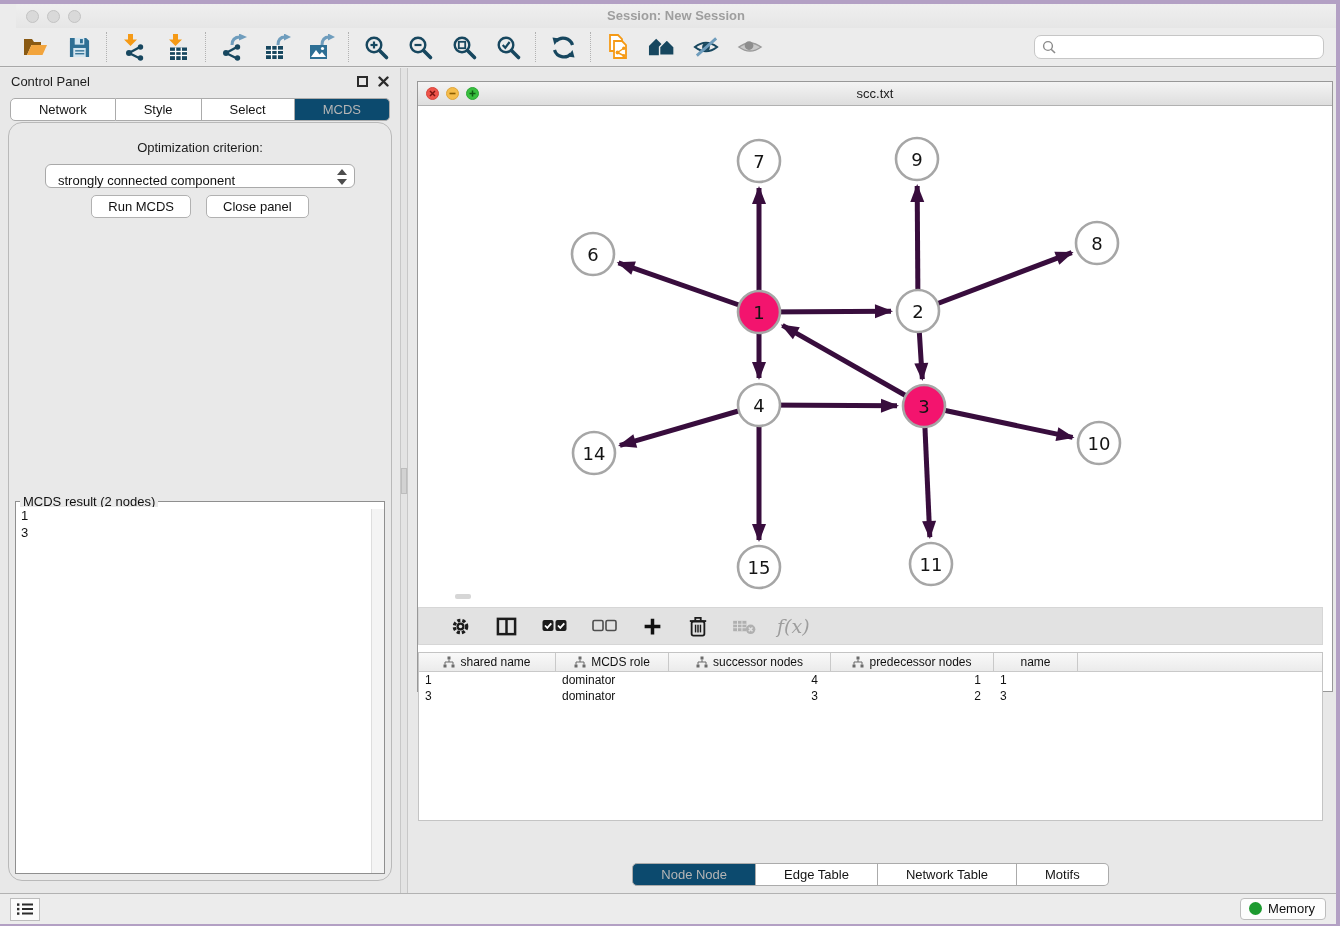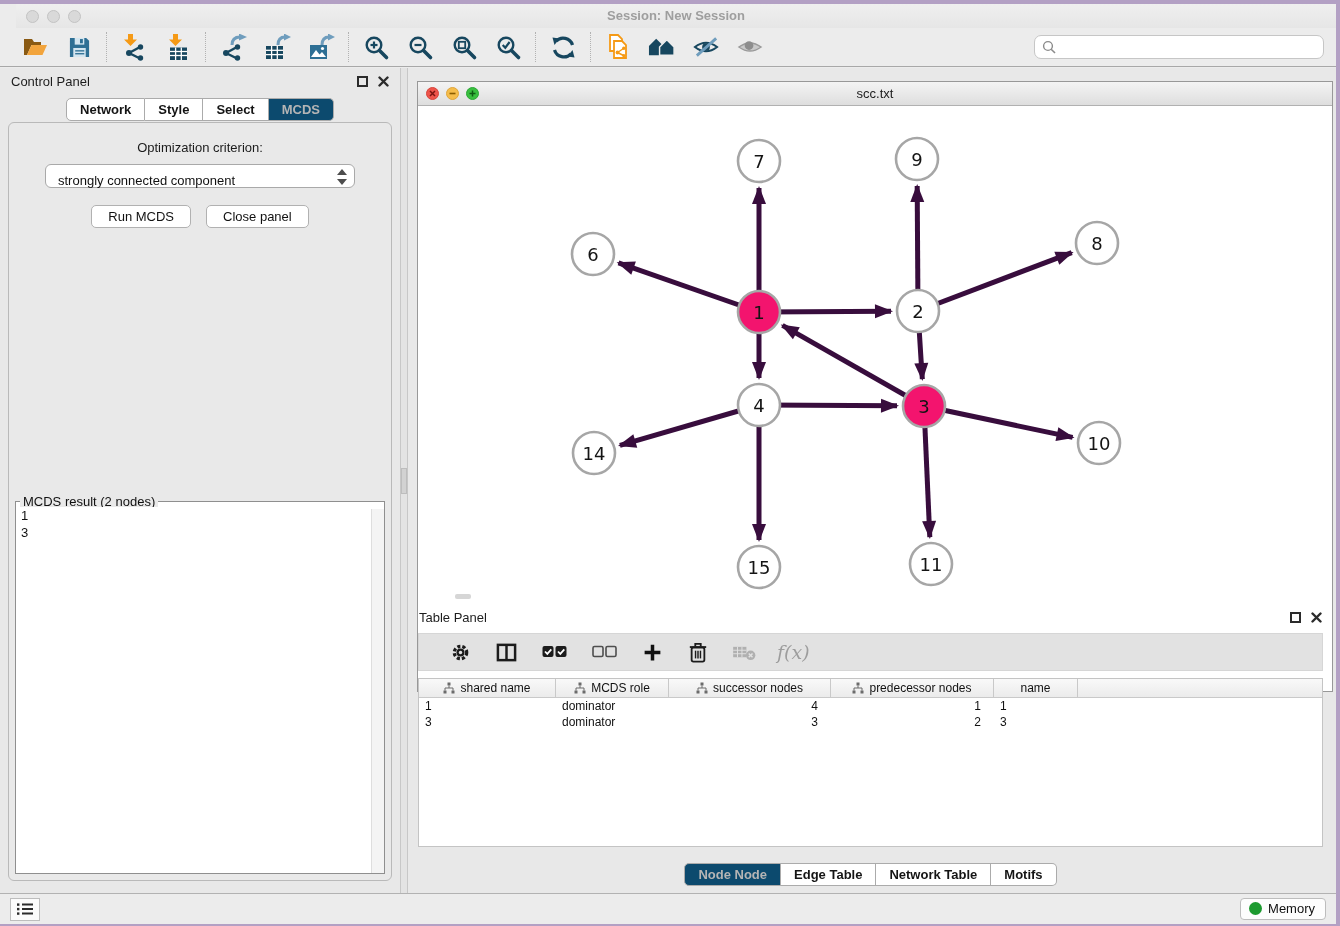--- a/index.html
+++ b/index.html
@@ -31,36 +31,36 @@
   .main { position:absolute; top:64px; left:0; right:0; bottom:31px; background:#e8e8e8; }
 
   
   .control-panel { position:absolute; left:0; top:0; width:400px; bottom:0; }
   .panel-header { height:26px; display:flex; align-items:center; padding:0 11px;
                   font-size:13px; color:#1d1d1d; gap:10px; }
   .panel-header .ph-title { flex:1; }
   .float-ico { width:11px; height:11px; border:2px solid #2b2b2b; display:inline-block; }
   .seg-tabs { display:flex; justify-content:center; margin-top:4px; position:relative; z-index:2; }
   .tab-seg { background:#fff; border:1px solid #ababab; border-left:none;
-             padding:3px 13px; font-size:13px; color:#141414; white-space:nowrap;font-weight:bold; }
+             padding:3px 28px; font-size:13px; color:#141414; white-space:nowrap; }
   .tab-seg.first { border-left:1px solid #ababab; border-radius:5px 0 0 5px; }
   .tab-seg.last  { border-radius:0 5px 5px 0; }
   .tab-seg.selected { background:#0c4a6e; color:#b5b5b5; }
   .cp-content { position:absolute; left:8px; right:8px; top:54px; bottom:12px;
-                border:1px solid #b9b9b9; border-radius:6px; background:#e9e9e9; }
+                border:1px solid #b9b9b9; border-radius:14px; background:#e9e9e9; }
   .opt-label { text-align:center; font-size:13px; color:#1b1b1b; margin-top:17px; }
   .dropdown { position:relative; margin:9px 36px 0 36px; height:24px; background:#fff;
               border:1px solid #a9a9a9; border-radius:6px; display:flex; align-items:center;
               padding:8px 26px 0 12px; font-size:13px; color:#111; }
   .stepper { position:absolute; right:7px; top:3px; width:10px; height:18px; }
   .stepper::before { content:""; position:absolute; left:0; top:1px;
                      border:5px solid transparent; border-bottom:6px solid #4d4d4d; border-top:none; }
   .stepper::after  { content:""; position:absolute; left:0; bottom:1px;
                      border:5px solid transparent; border-top:6px solid #4d4d4d; border-bottom:none; }
-  .btn-row { display:flex; justify-content:center; gap:15px; margin-top:17px; }
+  .btn-row { display:flex; justify-content:center; gap:15px; margin-top:7px; }
   .mac-btn { background:#fff; border:1px solid #b1b1b1; border-radius:5px;
              font-size:13px; color:#111; padding:3px 16px; font-family:inherit; }
   .result-fs { position:absolute; left:6px; right:6px; top:371px; height:380px;
                border:1px solid #8f8f8f; margin:0; padding:0; background:#fff; }
   .result-fs legend { font-size:13px; color:#111; background:#e9e9e9; margin-left:4px; padding:0 3px; }
   .result-inner { position:absolute; left:0; right:0; top:-2px; bottom:0; background:#fff; }
   .result-line { font-size:13px; color:#111; line-height:17px; padding-left:5px; }
   .result-scroll { position:absolute; right:0; top:0; bottom:0; width:13px;
                    background:#f4f4f4; border-left:1px solid #dedede; }
 
@@ -428,27 +428,20 @@
                 <circle cx="341" cy="461" r="21" fill="#ffffff" stroke="#a6a6a6" stroke-width="2.6"></circle>
                 <text x="341" y="467.5" text-anchor="middle" font-size="18" font-family="&quot;DejaVu Sans&quot;, sans-serif" fill="#141414">15</text>
               </g>
             </svg>
       </div>
     </div>
 
     <div class="h-handle"></div>
 
     <div class="table-panel">
-      <div class="panel-header">
-        <span class="ph-title">Table Panel</span>
-        <span class="float-ico"></span>
-        <svg width="11" height="11" viewBox="0 0 11 11">
-          <path d="M1.5 1.5 L9.5 9.5 M9.5 1.5 L1.5 9.5" stroke="#2b2b2b" stroke-width="2.4" stroke-linecap="round"></path>
-        </svg>
-      </div>
       <div class="tp-toolbar">
         <span class="tp-ico">
           <svg width="21" height="21" viewBox="0 0 22 22">
             <circle cx="11" cy="11" r="6.5" fill="none" stroke="#1c1c1c" stroke-width="3.4" stroke-dasharray="3.2 2.1"></circle>
             <circle cx="11" cy="11" r="4.2" fill="#1c1c1c"></circle>
             <circle cx="11" cy="11" r="1.8" fill="#e2e2e2"></circle>
           </svg>
         </span>
         <span class="tp-ico">
           <svg width="21" height="21" viewBox="0 0 22 22">

